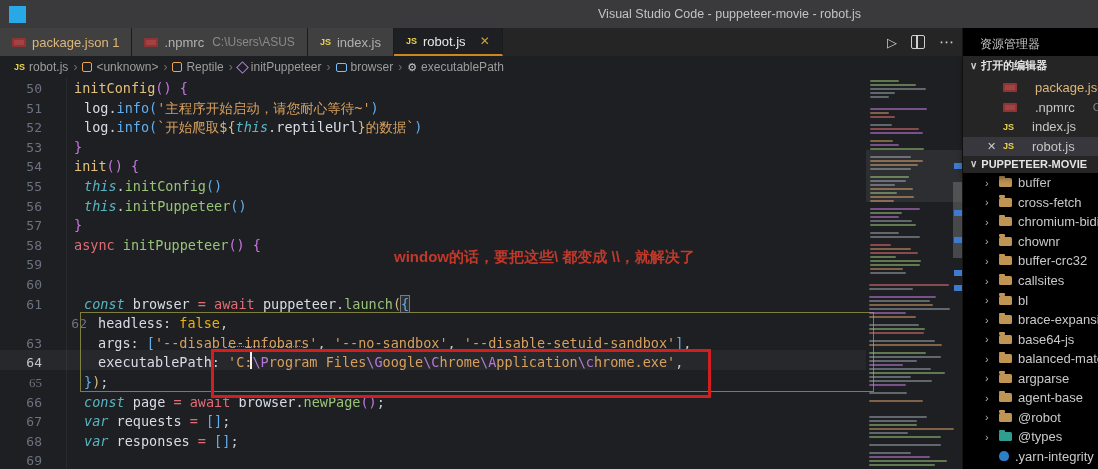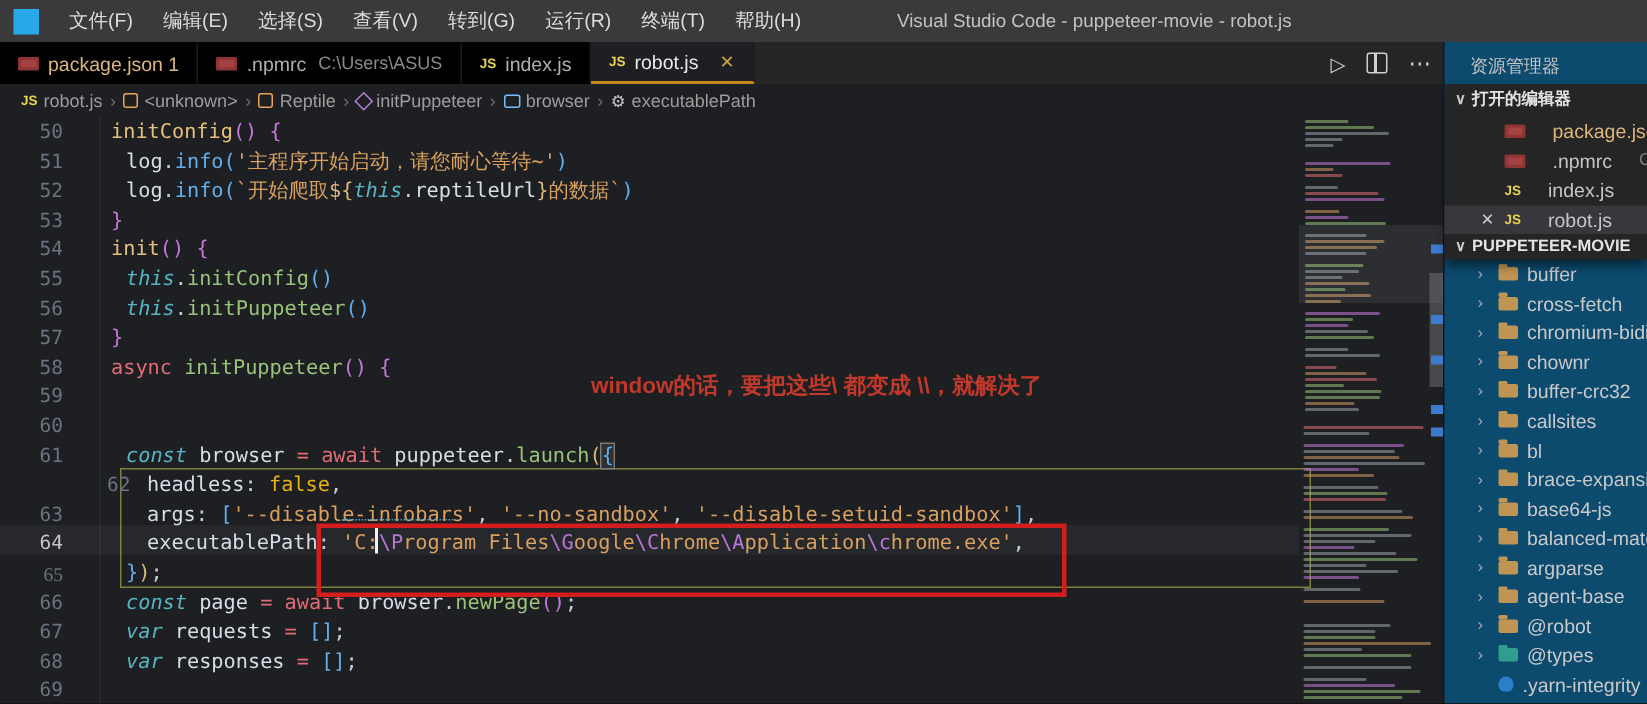--- a/index.html
+++ b/index.html
@@ -7,21 +7,21 @@
     font-family:"Liberation Sans",sans-serif;color:#ccc;-webkit-font-smoothing:antialiased;}
   
   .titlebar{position:absolute;left:0;top:0;width:1098px;height:28px;background:#3a3a3c;display:flex;align-items:center;}
   .vslogo{width:17px;height:17px;margin:0 10px 0 9px;background:#29a8e8;
     clip-path:polygon(70% 0,100% 12%,100% 88%,70% 100%,12% 68%,0 76%,0 24%,12 32%,12% 32%,70% 30%);}
   .menu-item{padding:0 10px;font-size:13px;color:#dcdcdc;line-height:28px;cursor:default;}
   .win-title{position:absolute;left:598px;top:0;line-height:28px;font-size:12.5px;color:#c3c3c3;}
   
   .main{position:absolute;left:0;top:28px;width:963px;height:441px;}
   .tabbar{position:absolute;left:0;top:0;width:963px;height:28px;background:#252526;display:flex;}
-  .tab{display:flex;align-items:center;gap:6px;padding:0 12px;height:28px;background:#000000;
+  .tab{display:flex;align-items:center;gap:6px;padding:0 12px;height:28px;background:#404040;
     border-right:1px solid #1b1b1b;font-size:13px;white-space:nowrap;cursor:pointer;}
   .tab.active{background:#1e1f22;border-bottom:2px solid #c98a1c;height:26px;}
   .tab .desc{color:#8a8a8a;font-size:12px;margin-left:2px;}
   .tab .close{margin-left:8px;color:#c9a23c;font-size:12px;}
   .ic-npm{display:inline-block;width:14px;height:9px;background:#8f3434;border-radius:1px;position:relative;flex:0 0 auto;}
   .ic-npm::after{content:"";position:absolute;left:2px;top:2px;right:2px;bottom:2px;background:#b55;opacity:.45;}
   .ic-js{display:inline-block;font-size:9px;font-weight:bold;color:#e8d44d;flex:0 0 auto;}
   .tab-actions{position:absolute;right:8px;top:0;height:28px;display:flex;align-items:center;gap:14px;color:#cfcfcf;}
   .act-run{font-size:13px;cursor:pointer;}
   .act-split{width:12px;height:12px;border:1.4px solid #cfcfcf;border-radius:2px;position:relative;cursor:pointer;}
@@ -57,21 +57,21 @@
   .red-box{position:absolute;left:211px;top:271px;width:494px;height:43px;border:3px solid #d21e1e;pointer-events:none;z-index:5;}
   
   .minimap{position:absolute;left:866px;top:0;width:86px;height:391px;cursor:pointer;}
   .mm-bar{position:absolute;height:2px;opacity:.55;border-radius:1px;}
   .mm-view{position:absolute;left:866px;top:72px;width:97px;height:52px;background:rgba(255,255,255,.07);}
   .ruler{position:absolute;left:952px;top:0;width:11px;height:391px;}
   .ruler-thumb{position:absolute;left:953px;top:104px;width:9px;height:76px;background:rgba(150,150,150,.35);cursor:pointer;}
   .ruler-tick{position:absolute;left:954px;width:8px;height:6px;background:#3d7bd1;}
   .divider{position:absolute;left:962px;top:0;width:1px;height:441px;background:#141414;}
   
-  .sidebar{position:absolute;left:963px;top:28px;width:135px;height:441px;background:#0c4a6e;font-size:13px;}
+  .sidebar{position:absolute;left:963px;top:28px;width:135px;height:441px;background:#000000;font-size:13px;}
   .sb-title{position:absolute;left:17px;top:8px;font-size:12px;color:#c5c5c5;}
   .sticky{position:absolute;left:0;top:28px;width:135px;height:117px;background:#252526;
     box-shadow:0 5px 6px rgba(0,0,0,.45);z-index:2;}
   .sec-header{position:absolute;left:0;width:135px;height:19px;display:flex;align-items:center;gap:4px;
     padding-left:7px;font-weight:bold;font-size:11px;color:#e3e3e3;cursor:pointer;}
   .sec-chev{font-size:10px;color:#cccccc;}
   .oe-row{position:absolute;left:0;width:135px;height:19.5px;display:flex;align-items:center;gap:18px;
     padding-left:40px;box-sizing:border-box;white-space:nowrap;overflow:hidden;cursor:pointer;}
   .oe-row.selected{background:#37373d;}
   .oe-close{position:absolute;left:24px;font-size:11px;color:#cccccc;}
@@ -87,30 +87,20 @@
   .ficon.teal{background:#2f9e8f;}
   .ic-yarn{width:10px;height:10px;background:#2a7fc9;border-radius:50% 50% 42% 42%;flex:0 0 auto;}
 </style>
 </head>
 <body>
 
 <div class="window">
 
   <div class="titlebar">
     <div class="vslogo"></div>
-    <div id="menus" style="display: flex;">
-        <span class="menu-item">文件(F)</span>
-        <span class="menu-item">编辑(E)</span>
-        <span class="menu-item">选择(S)</span>
-        <span class="menu-item">查看(V)</span>
-        <span class="menu-item">转到(G)</span>
-        <span class="menu-item">运行(R)</span>
-        <span class="menu-item">终端(T)</span>
-        <span class="menu-item">帮助(H)</span>
-      </div>
     <div class="win-title">Visual Studio Code - puppeteer-movie - robot.js</div>
   </div>
 
   <div class="main">
     <div class="tabbar" id="tabbar">
         <div class="tab">
           <span class="ic-npm"></span>
           <span style="color: rgb(220, 182, 122);">package.json 1</span>
         </div>
         <div class="tab">

